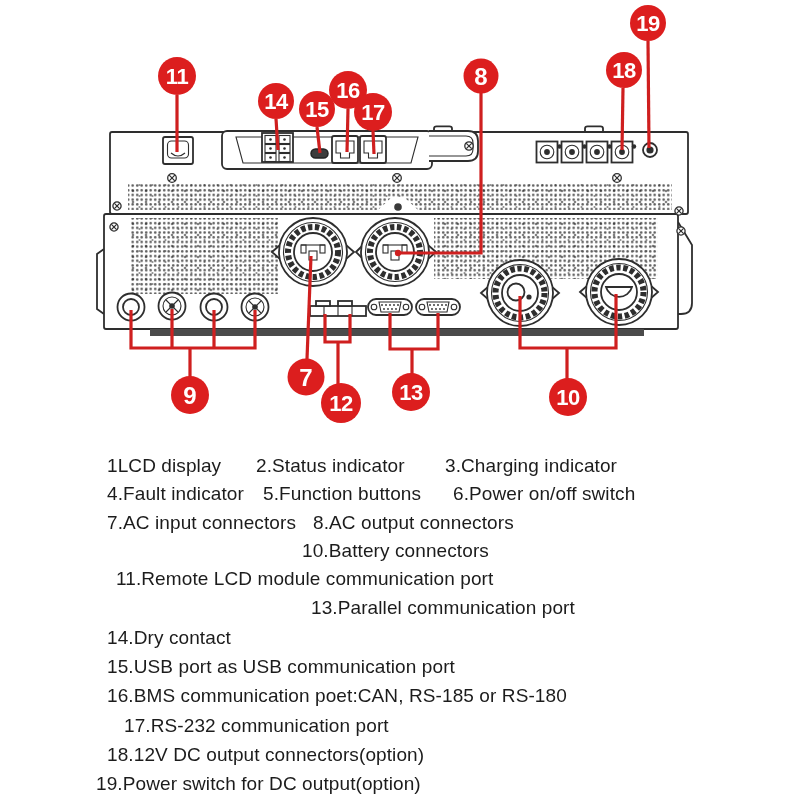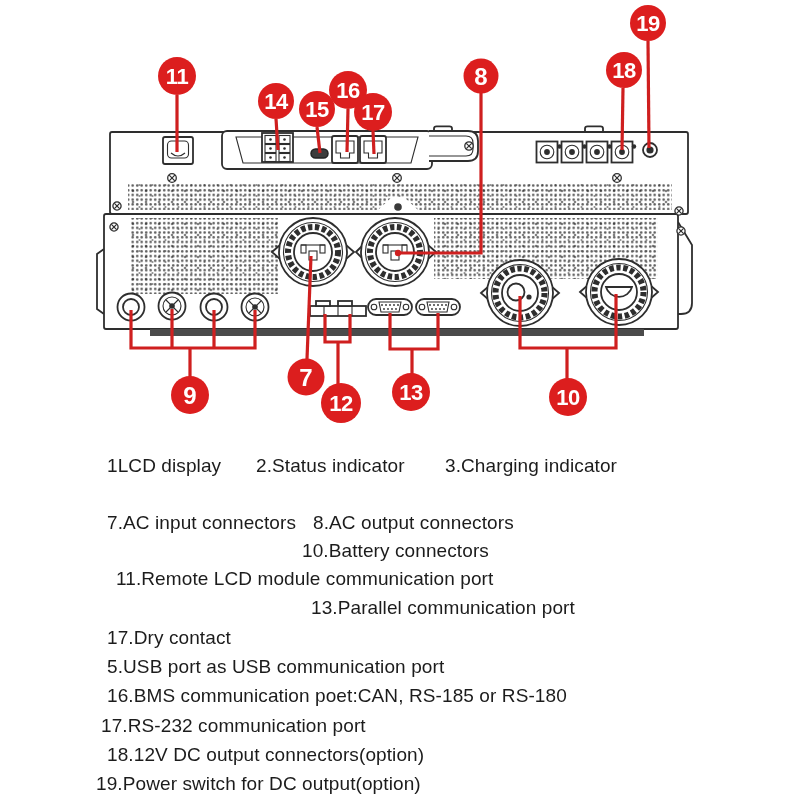--- a/index.html
+++ b/index.html
@@ -367,44 +367,49 @@
     <text class="co-num" x="568" y="405">10</text>
   </g>
 </svg>
 
 <div class="legend">
   <div class="legend-row" style="top:455px">
     <span style="left:107px">1LCD display</span>
     <span style="left:256px">2.Status indicator</span>
     <span style="left:445px">3.Charging indicator</span>
   </div>
+  <div class="legend-row" style="top:483px">
+    <span style="left:107px">4.Fault indicator</span>
+    <span style="left:263px">5.Function buttons</span>
+    <span style="left:453px">6.Power on/off switch</span>
+  </div>
   <div class="legend-row" style="top:512px">
     <span style="left:107px">7.AC input connectors</span>
     <span style="left:313px">8.AC output connectors</span>
   </div>
   <div class="legend-row" style="top:540px">
     <span style="left:302px">10.Battery connectors</span>
   </div>
   <div class="legend-row" style="top:568px">
     <span style="left:116px">11.Remote LCD module communication port</span>
   </div>
   <div class="legend-row" style="top:597px">
     <span style="left:311px">13.Parallel communication port</span>
   </div>
   <div class="legend-row" style="top:627px">
-    <span style="left:107px">17.Dry contact</span>
+    <span style="left:107px">14.Dry contact</span>
   </div>
   <div class="legend-row" style="top:656px">
-    <span style="left:107px">5.USB port as USB communication port</span>
+    <span style="left:107px">15.USB port as USB communication port</span>
   </div>
   <div class="legend-row" style="top:685px">
     <span style="left:107px">16.BMS communication poet:CAN, RS-185 or RS-180</span>
   </div>
   <div class="legend-row" style="top:715px">
-    <span style="left:101px">17.RS-232 communication port</span>
+    <span style="left:124px">17.RS-232 communication port</span>
   </div>
   <div class="legend-row" style="top:744px">
     <span style="left:107px">18.12V DC output connectors(option)</span>
   </div>
   <div class="legend-row" style="top:773px">
     <span style="left:96px">19.Power switch for DC output(option)</span>
   </div>
 </div>
 
 </div>

